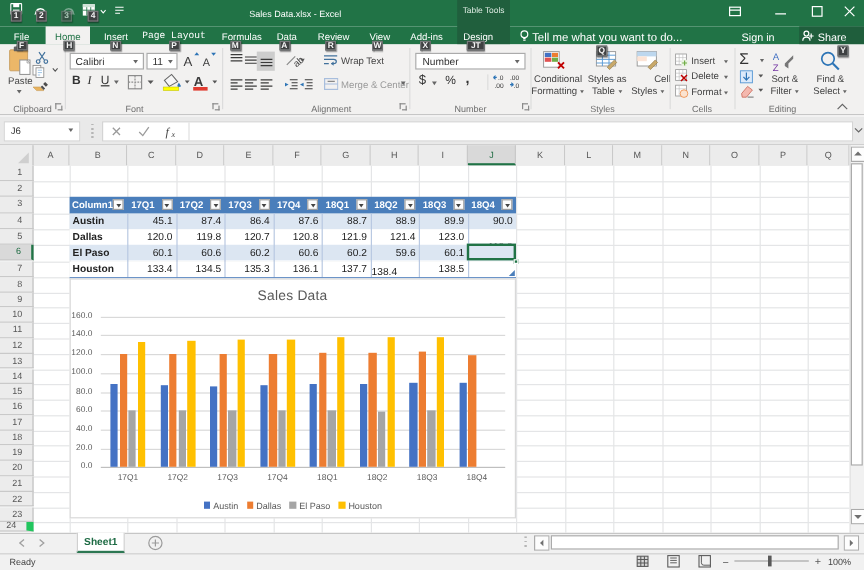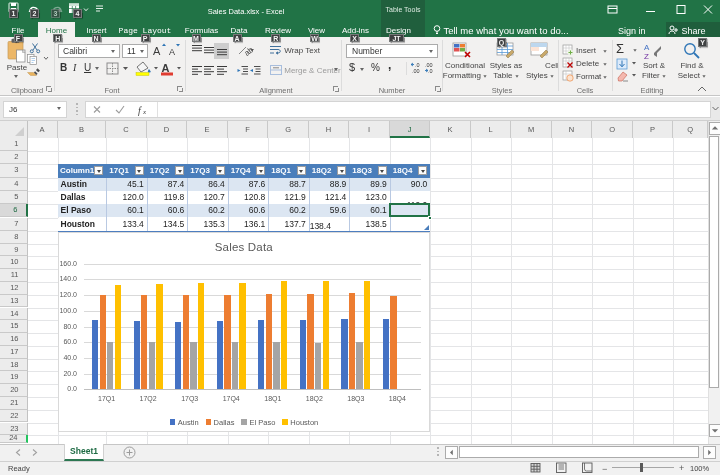--- a/index.html
+++ b/index.html
@@ -437,21 +437,21 @@
 <div class="rowhead" style="top:307.5px;height:12.8px;line-height:11.3px;background:#ececec;color:#565656;border-right:1px solid #c2c2c2;">14</div>
 <div class="rowhead" style="top:320.3px;height:12.8px;line-height:11.3px;background:#ececec;color:#565656;border-right:1px solid #c2c2c2;">15</div>
 <div class="rowhead" style="top:333.0px;height:12.8px;line-height:11.3px;background:#ececec;color:#565656;border-right:1px solid #c2c2c2;">16</div>
 <div class="rowhead" style="top:345.8px;height:12.8px;line-height:11.3px;background:#ececec;color:#565656;border-right:1px solid #c2c2c2;">17</div>
 <div class="rowhead" style="top:358.6px;height:12.8px;line-height:11.3px;background:#ececec;color:#565656;border-right:1px solid #c2c2c2;">18</div>
 <div class="rowhead" style="top:371.4px;height:12.8px;line-height:11.3px;background:#ececec;color:#565656;border-right:1px solid #c2c2c2;">19</div>
 <div class="rowhead" style="top:384.2px;height:12.8px;line-height:11.3px;background:#ececec;color:#565656;border-right:1px solid #c2c2c2;">20</div>
 <div class="rowhead" style="top:396.9px;height:12.8px;line-height:11.3px;background:#ececec;color:#565656;border-right:1px solid #c2c2c2;">21</div>
 <div class="rowhead" style="top:409.7px;height:12.8px;line-height:11.3px;background:#ececec;color:#565656;border-right:1px solid #c2c2c2;">22</div>
 <div class="rowhead" style="top:422.5px;height:12.8px;line-height:11.3px;background:#ececec;color:#565656;border-right:1px solid #c2c2c2;">23</div>
-<div class="rowhead" style="top:435.3px;height:8.2px;line-height:6.7px;background:#ececec;color:#565656;border-right:2px solid #22c55e;">24</div>
+<div class="rowhead" style="top:435.3px;height:8.2px;line-height:6.7px;background:#ececec;color:#565656;border-right:6px solid #22c55e;">24</div>
 <div class="abs" style="left:57.5px;top:164.3px;width:372.8px;height:13.3px;background:#4a7ebb;"></div>
 <div class="th" style="left:60.0px;top:164.3px;">Column1</div>
 <div class="fbtn" style="left:94.3px;top:166.3px;"></div>
 <div class="th" style="left:109.3px;top:164.3px;">17Q1</div>
 <div class="fbtn" style="left:134.8px;top:166.3px;"></div>
 <div class="th" style="left:149.8px;top:164.3px;">17Q2</div>
 <div class="fbtn" style="left:175.3px;top:166.3px;"></div>
 <div class="th" style="left:190.3px;top:164.3px;">17Q3</div>
 <div class="fbtn" style="left:215.8px;top:166.3px;"></div>
 <div class="th" style="left:230.8px;top:164.3px;">17Q4</div>

